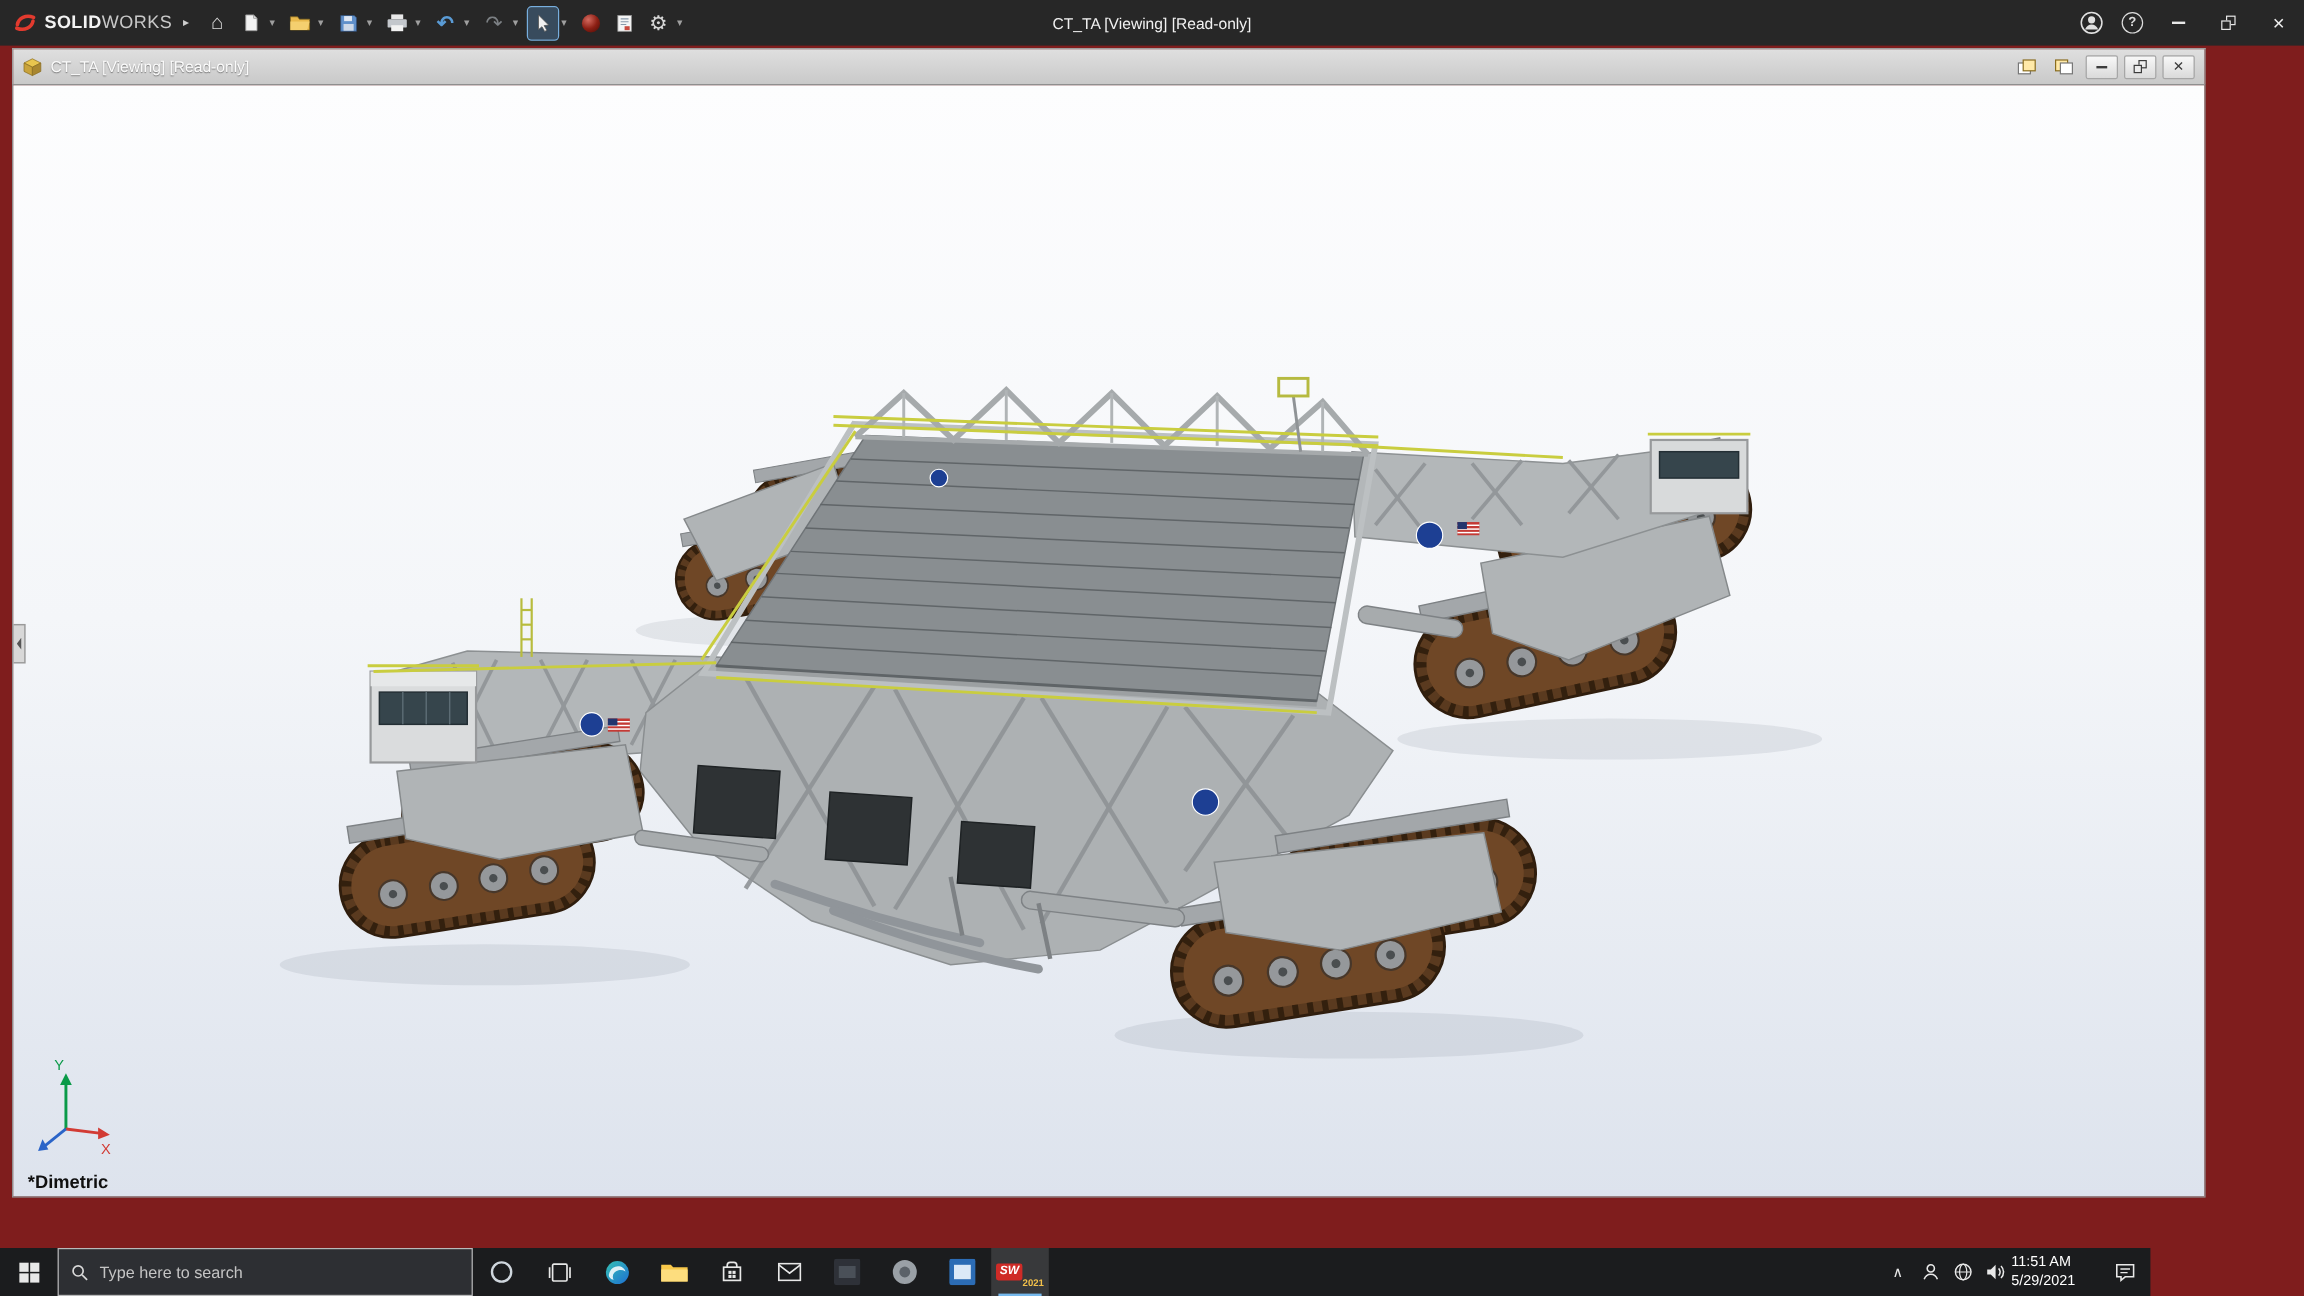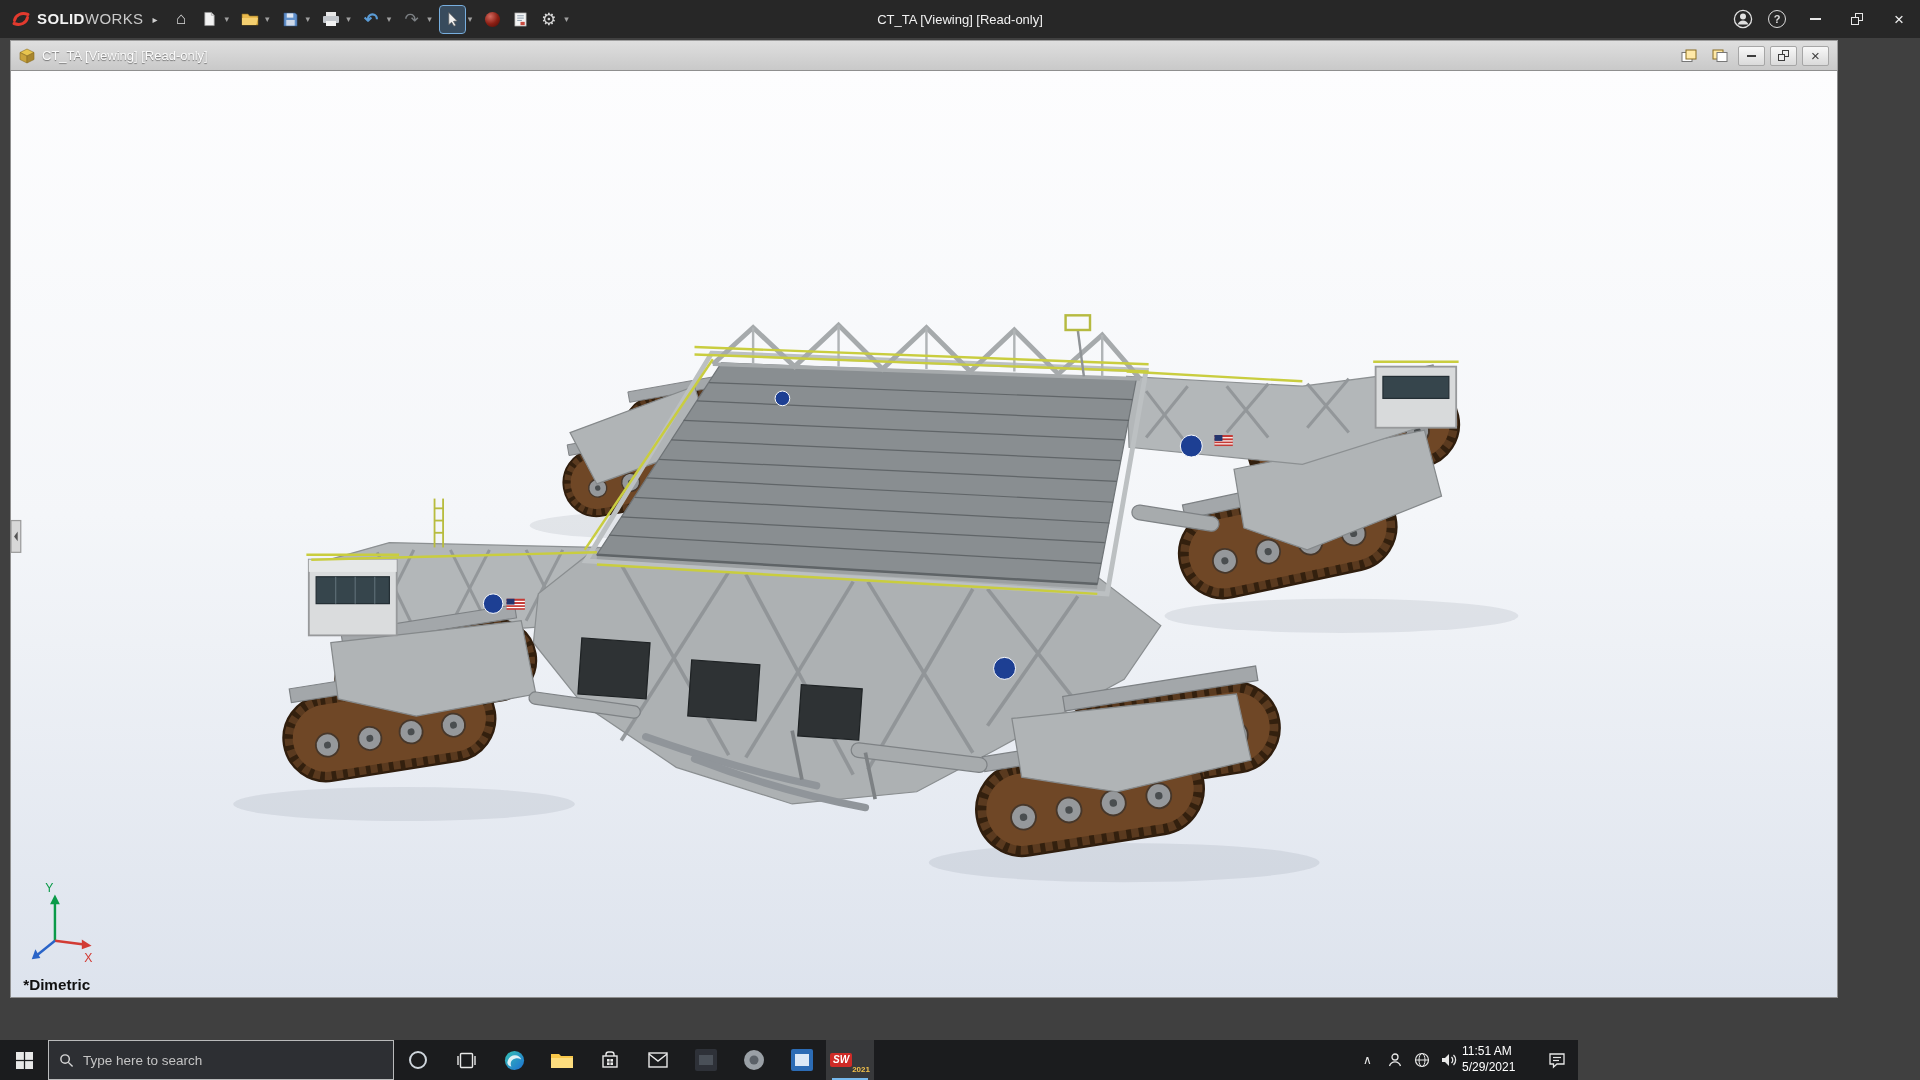--- a/index.html
+++ b/index.html
@@ -1,18 +1,18 @@
 <!DOCTYPE html>
 <html><head>
 <meta charset="utf-8">
 <style>
   * { margin:0; padding:0; box-sizing:border-box; }
   html,body { width:1920px; height:1080px; overflow:hidden; }
   body { font-family:"Liberation Sans", sans-serif; background:#f1f1f2; }
-  .screen { position:relative; width:1920px; height:1080px; overflow:hidden; background:#404040; }
+  .screen { position:relative; width:1920px; height:1080px; overflow:hidden; background:#7f1d1d; }
 
   
   .titlebar { position:absolute; top:0; left:0; width:1920px; height:38px; background:#272727; display:flex; align-items:center; color:#e8e8e8; z-index:6; }
   .tb-left { display:flex; align-items:center; gap:3px; padding-left:10px; }
   .logo { display:flex; align-items:center; gap:5px; margin-right:6px; }
   .logo .bold { font-weight:bold; font-size:15px; letter-spacing:.4px; color:#f3f3f3; }
   .logo .light { font-size:15px; letter-spacing:.4px; color:#c9c9c9; }
   .tbtn { min-width:25px; height:27px; display:flex; align-items:center; justify-content:center; border-radius:3px; color:#dcdcdc; font-size:15px; }
   .tbtn.sel { background:rgba(96,160,220,.30); outline:1px solid #77aede; }
   .glyph-undo { color:#5a9bd5; font-weight:bold; font-size:17px; }
@@ -43,21 +43,21 @@
   .dbtn .restore .b1 { border-color:#3c3c3c; width:7px; height:7px; }
   .dbtn .restore .b2 { border-color:#3c3c3c; background:#ececec; width:7px; height:7px; }
   .dbtn .closex { color:#3c3c3c; font-size:15px; }
 
   
   .viewport { position:absolute; top:70px; left:10px; width:1828px; height:928px; border:1px solid #8f8f8f;
     background:linear-gradient(180deg,#fdfdfe 0%,#f4f6f9 48%,#dde3ed 100%); overflow:hidden; z-index:4; }
   svg.model { position:absolute; left:0; top:0; width:100%; height:100%; }
 
   
-  .taskbar { position:absolute; bottom:0; left:0; width:1578px; height:40px; background:#1b1c1e; display:flex; align-items:stretch; color:#e8e8e8; z-index:10; }
+  .taskbar { position:absolute; bottom:0; left:0; width:1792px; height:40px; background:#1b1c1e; display:flex; align-items:stretch; color:#e8e8e8; z-index:10; }
   .tk-start { width:48px; display:flex; align-items:center; justify-content:center; }
   .tk-search { width:346px; display:flex; align-items:center; background:#2d2f33; border:1px solid #b9babb; padding:0 10px; gap:9px; }
   .tk-search input { flex:1; background:transparent; border:none; outline:none; color:#cfcfcf; font-size:13.5px; font-family:inherit; }
   .tk-search input::placeholder { color:#c4c4c4; opacity:1; }
   .tkbtn { width:48px; display:flex; align-items:center; justify-content:center; position:relative; }
   .tkbtn.active { background:rgba(255,255,255,.13); }
   .tkbtn.active::after { content:""; position:absolute; left:6px; right:6px; bottom:0; height:2px; background:#76b9ed; }
   .sw-badge { display:flex; flex-direction:row; align-items:center; line-height:1; }
   .sw-badge .sw { background:#cf2b27; color:#fff; font-weight:bold; font-style:italic; font-size:10px; padding:2px 3px; border-radius:2px; }
   .sw-badge .yr { color:#f3c14b; font-size:8px; font-weight:bold; margin-top:19px; }

